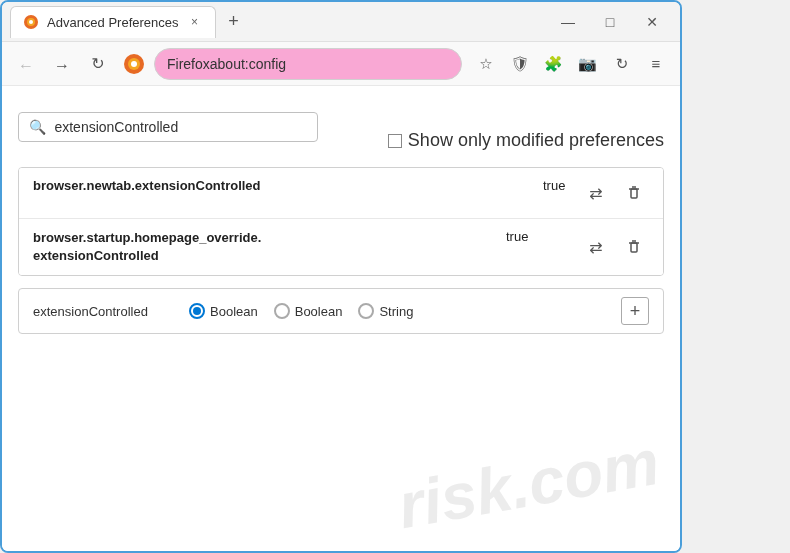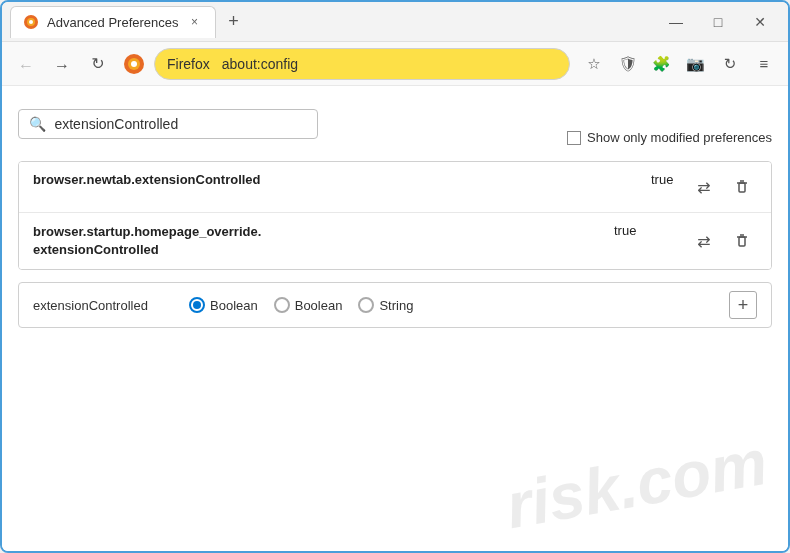--- a/index.html
+++ b/index.html
@@ -6,21 +6,21 @@
     body {
       font-family: -apple-system, BlinkMacSystemFont, 'Segoe UI', sans-serif;
       background: #f0f0f0;
       width: 790px;
       height: 553px;
       overflow: hidden;
     }
 
     
     .browser-window {
-      width: 790px;
+      width: 682px;
       height: 553px;
       border: 2px solid #4a9eda;
       border-radius: 8px;
       background: #fff;
       display: flex;
       flex-direction: column;
       overflow: hidden;
     }
 
     
@@ -127,26 +127,26 @@
     .firefox-logo {
       width: 24px;
       height: 24px;
       margin: 0 4px;
     }
 
     .address-bar-container {
       flex: 1;
       display: flex;
       align-items: center;
-      background: #fde047;
+      background: #f9a8d4;
       border: 1px solid #d0d0d0;
       border-radius: 20px;
       padding: 0 12px;
       height: 32px;
-      gap: 12px;
+      gap: 0;
     }
 
     .address-text {
       font-size: 14px;
       color: #333;
     }
 
     .nav-icons {
       display: flex;
       align-items: center;
@@ -220,21 +220,21 @@
 
     .search-icon-inner {
       color: #888;
       font-size: 14px;
     }
 
     .show-modified {
       display: flex;
       align-items: center;
       gap: 6px;
-      font-size: 13px;
+      font-size: 18px;
       color: #333;
       margin-left: auto;
       margin-top: 28px;
     }
 
     .checkbox-box {
       width: 14px;
       height: 14px;
       border: 1.5px solid #888;
       background: #fff;

